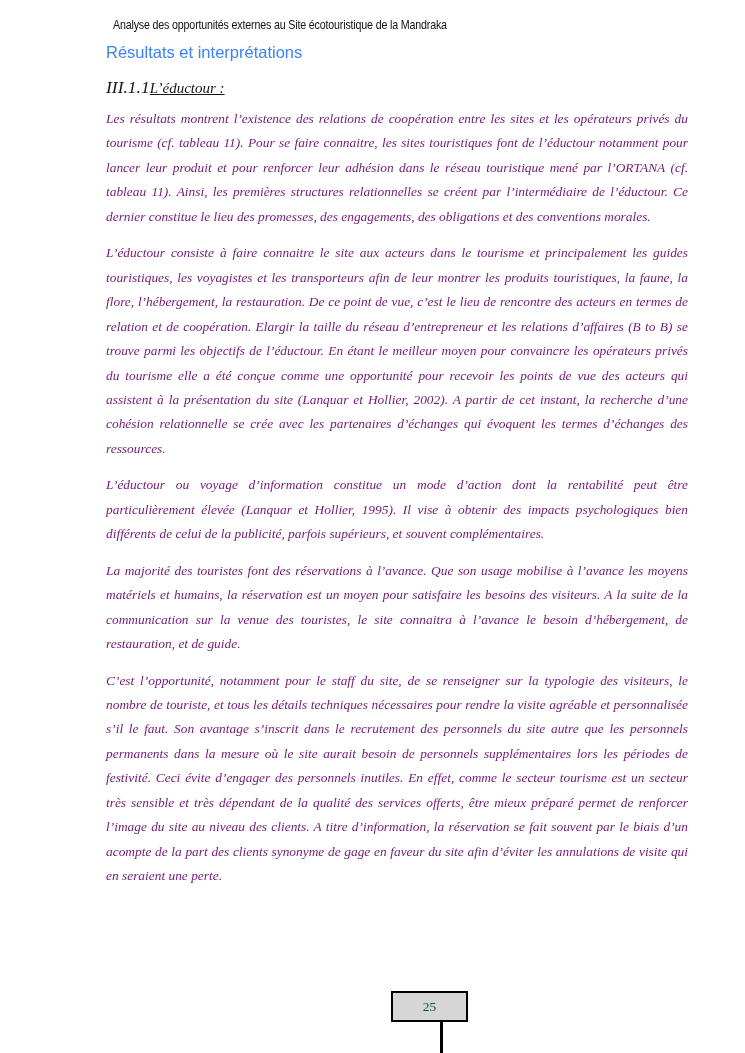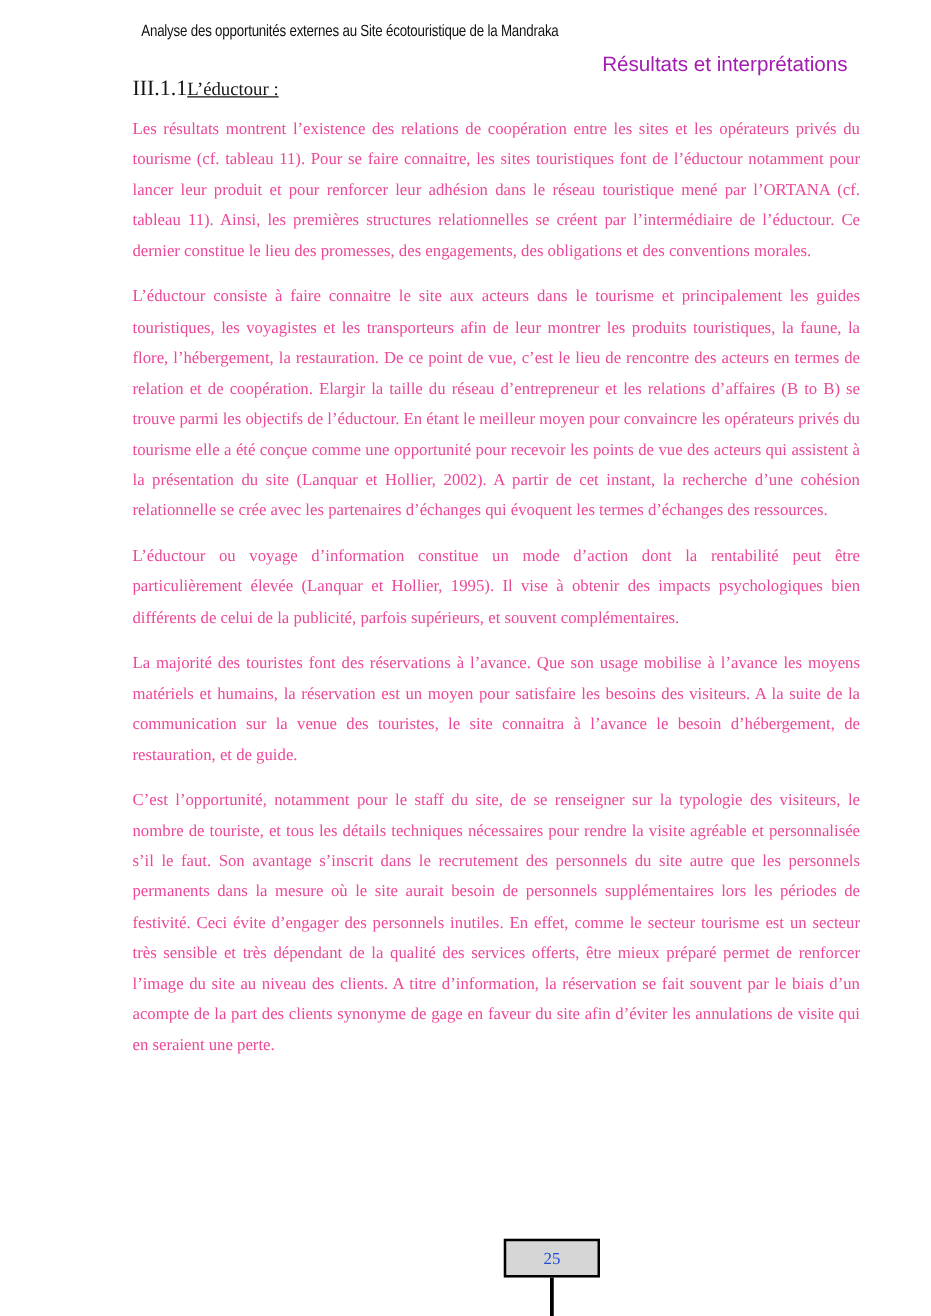--- a/index.html
+++ b/index.html
@@ -23,32 +23,33 @@
     color: #111111;
     transform: scaleX(0.82);
     transform-origin: left top;
     white-space: nowrap;
   }
   .subtitle {
     position: absolute;
     top: 43px;
     left: 106px;
     width: 572px;
-    text-align: right;
+    text-align: left;
     font-family: "Liberation Sans", sans-serif;
     font-size: 16.5px;
     font-weight: 400;
-    color: #a21caf;
+    color: #3b82f6;
   }
   .content {
     position: absolute;
     left: 106px;
-    top: 0;
+    top: 16px;
     width: 582px;
     padding-top: 58px;
+    font-style: italic;
   }
   .section-head {
     margin: 0;
     line-height: 22px;
     font-weight: normal;
   }
   .section-head .num {
     font-size: 17.5px;
     font-family: "Liberation Serif", serif;
   }
@@ -56,37 +57,37 @@
     font-size: 15px;
     text-decoration: underline;
     font-family: "Liberation Serif", serif;
   }
   .section-head.second { margin-top: 13px; }
   p.body-par {
     margin: 8px 0 5px 0;
     font-size: 13.4px;
     line-height: 24.45px;
     text-align: justify;
-    color: #ec4899;
+    color: #701a75;
   }
   p.body-par + p.body-par { margin-top: 12px; }
   .page-num-box {
     position: absolute;
-    left: 403px;
+    left: 391px;
     top: 991px;
     width: 73px;
     height: 27px;
     background: #d6d6d6;
     border: 2px solid #000000;
     display: flex;
     align-items: center;
     justify-content: center;
     font-size: 13.5px;
     font-family: "Liberation Serif", serif;
-    color: #1d4ed8;
+    color: #14532d;
   }
   .footer-line {
     position: absolute;
     left: 440px;
     top: 1022px;
     width: 3px;
     height: 31px;
     background: #000000;
   }
 </style>

